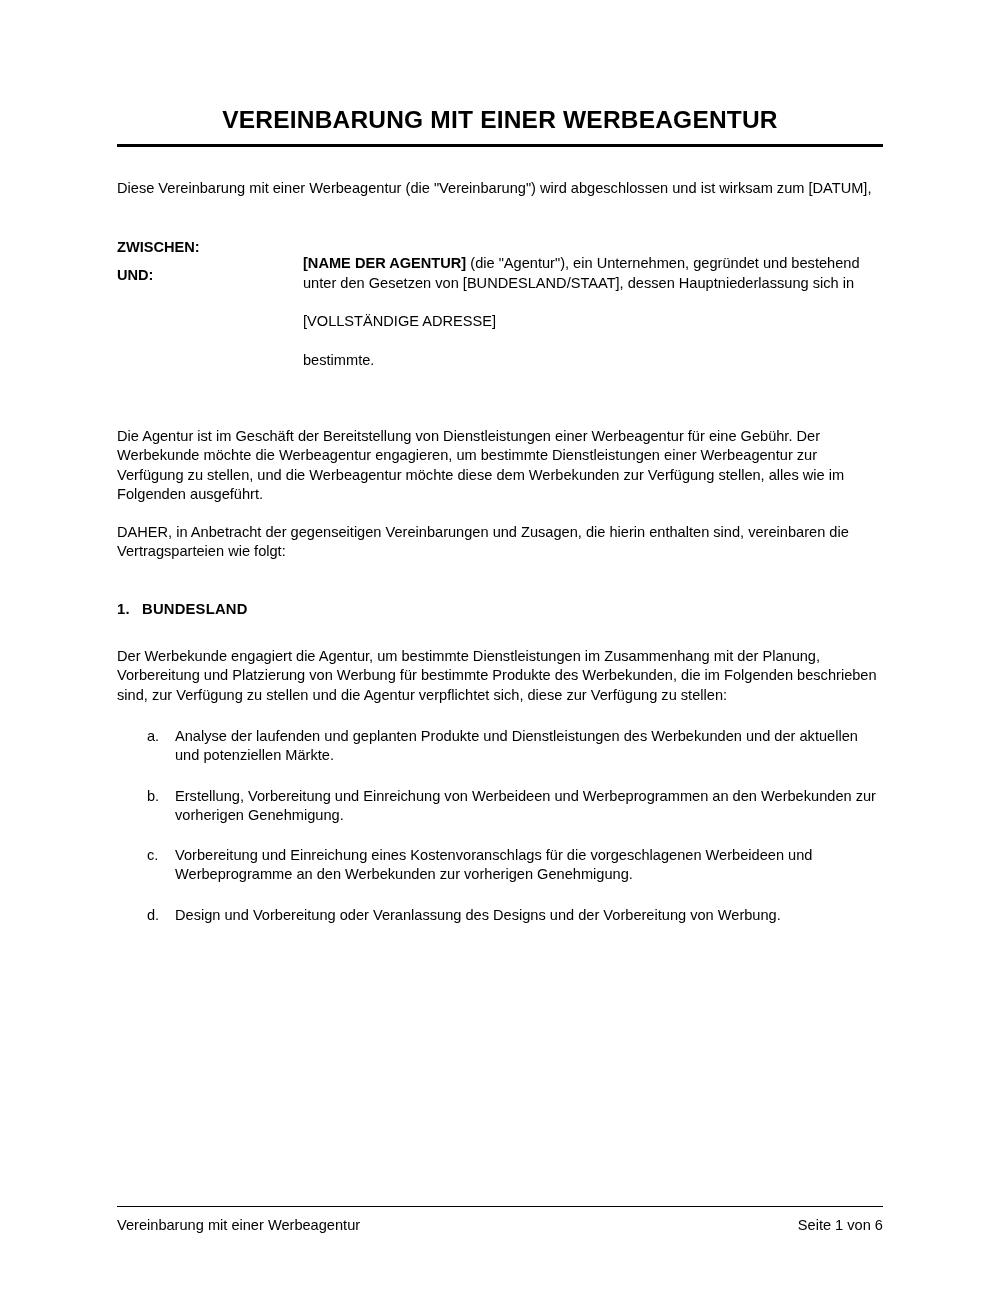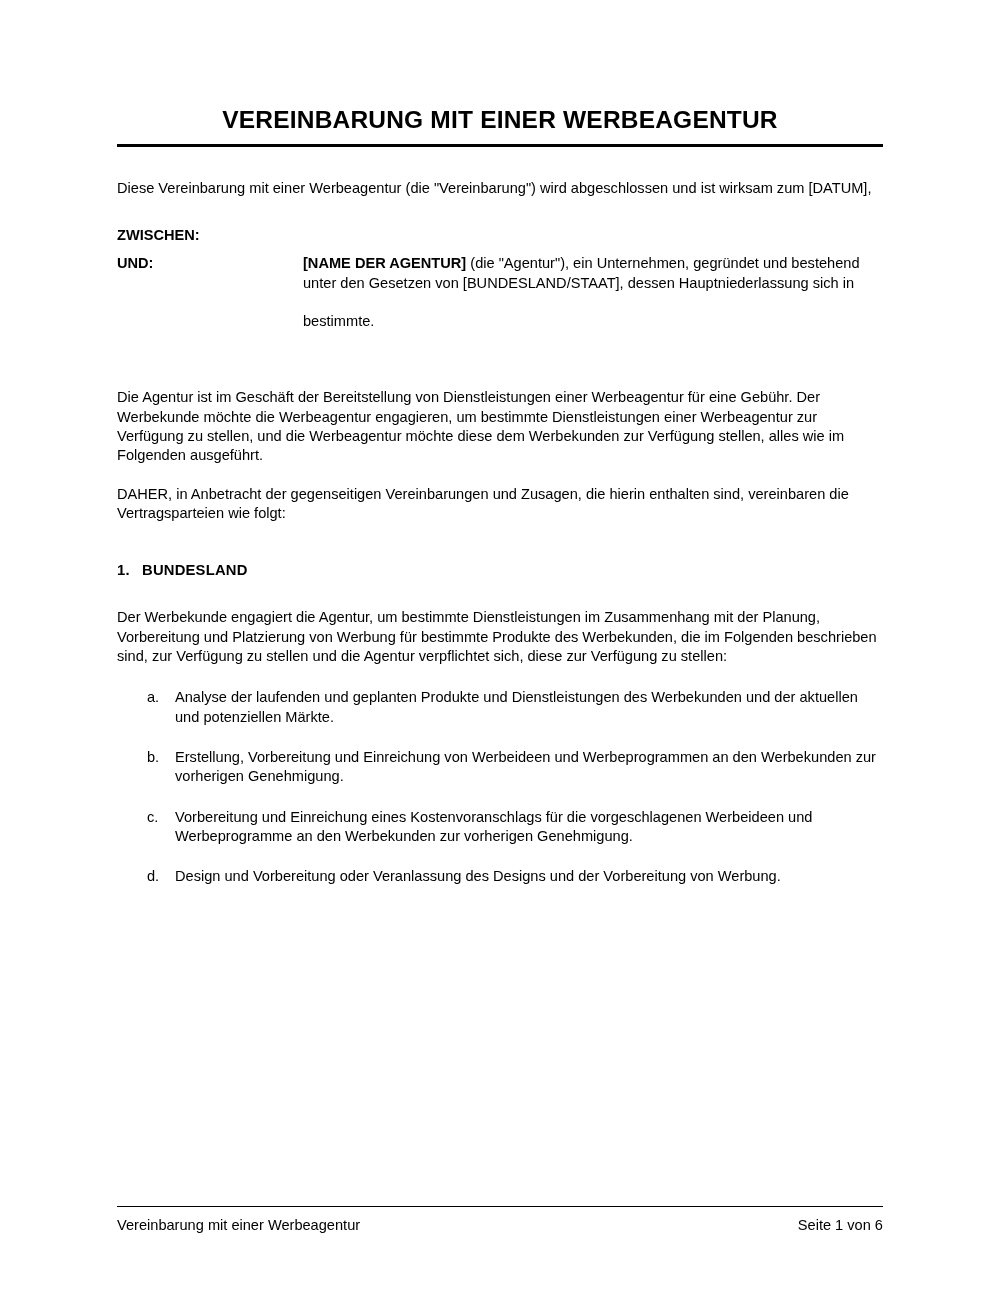--- a/index.html
+++ b/index.html
@@ -61,21 +61,21 @@
 
   
   .party {
     position: relative;
     font-size: 14.6px;
     line-height: 19.3px;
   }
   .party-label {
     position: absolute;
     left: 0;
-    top: 0;
+    top: 12px;
     font-weight: bold;
   }
   .party-body {
     margin-left: 186px;
   }
   .party-body p {
     margin: 0;
   }
   .party-body .sub-line {
     margin-top: 19.3px;
@@ -163,20 +163,21 @@
     <div class="party">
       <div class="party-label">ZWISCHEN:</div>
     </div>
 
     <div class="gap-md"></div>
 
     <div class="party">
       <div class="party-label">UND:</div>
       <div class="party-body">
         <p><span class="party-name">[NAME DER AGENTUR]</span><span> (die "Agentur"), ein Unternehmen, gegründet und bestehend unter den Gesetzen von [BUNDESLAND/STAAT], dessen Hauptniederlassung sich in</span></p>
+        <p class="sub-line">[VOLLSTÄNDIGE ADRESSE]</p>
         <p class="sub-line">bestimmte.</p>
       </div>
     </div>
 
     <div class="gap-lg"></div>
     <div class="gap-sm"></div>
 
     <p class="para">Die Agentur ist im Geschäft der Bereitstellung von Dienstleistungen einer Werbeagentur für eine Gebühr. Der Werbekunde möchte die Werbeagentur engagieren, um bestimmte Dienstleistungen einer Werbeagentur zur Verfügung zu stellen, und die Werbeagentur möchte diese dem Werbekunden zur Verfügung stellen, alles wie im Folgenden ausgeführt.</p>
 
     <div class="gap-sm"></div>

